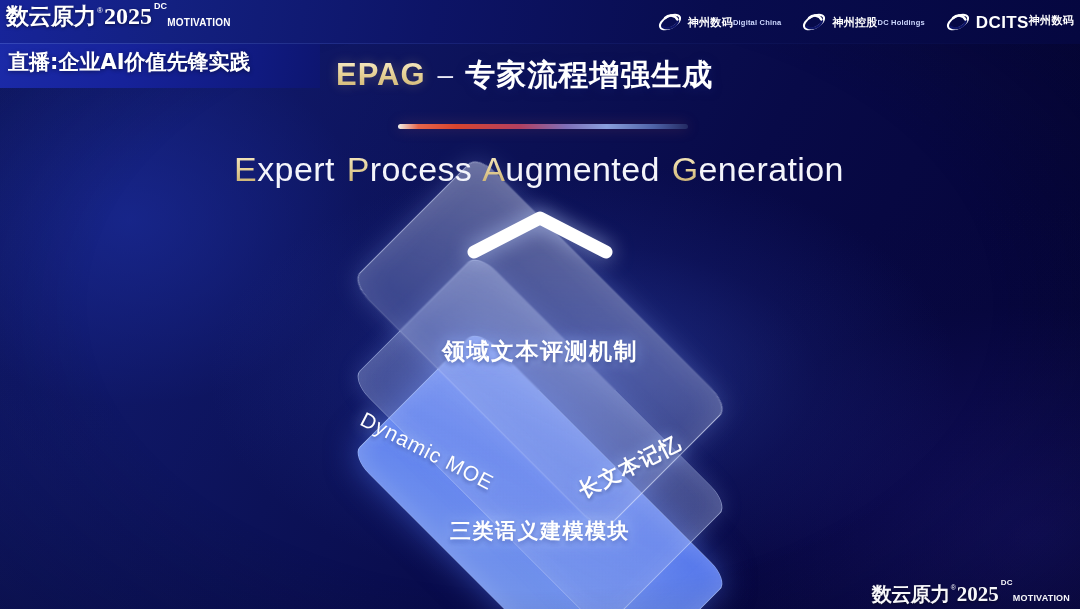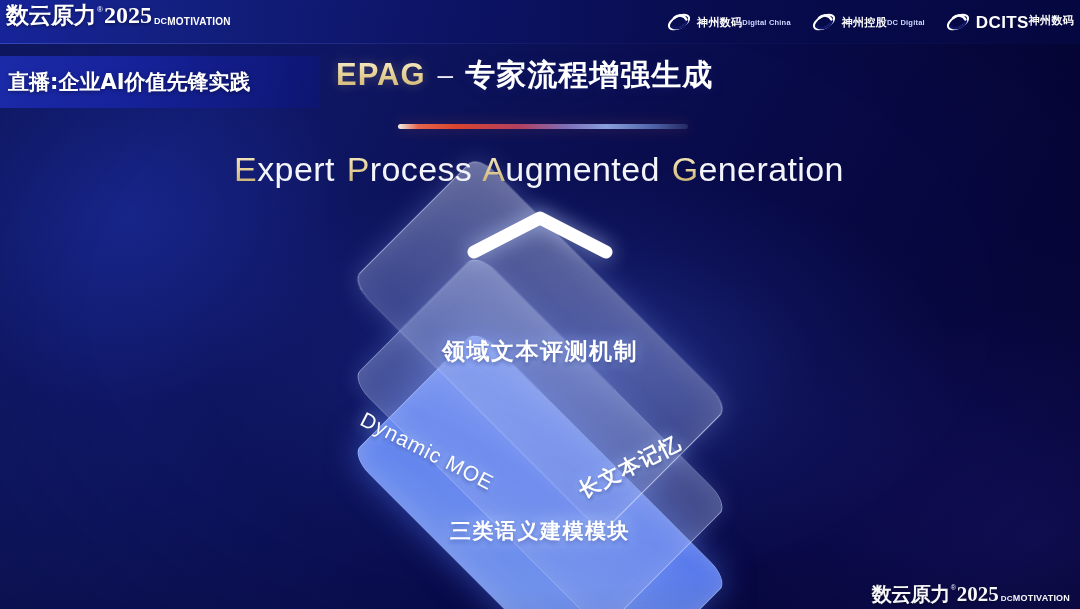--- a/index.html
+++ b/index.html
@@ -48,25 +48,25 @@
   .brand-year {
     font-size:24px; font-weight:700; letter-spacing:0px; line-height:26px;
     font-family:Liberation Serif, serif;
     text-shadow:0 1px 3px rgba(0,0,0,.5);
   }
   .brand-dc {
     display:flex; flex-direction:row; line-height:9px;
     padding-bottom:2px; margin-left:1px;
   }
   .brand-dc .l1{ font-size:9px; font-weight:700; letter-spacing:.2px; }
-  .brand-dc .l2{ font-size:10px; font-weight:700; letter-spacing:.2px; }
+  .brand-dc .l2{ font-size:10px; font-weight:700; letter-spacing:.2px;margin-top:16px; }
 
   
   #live-banner {
-    position:absolute; left:0; top:56px; width:320px; height:52px;
+    position:absolute; left:0; top:36px; width:320px; height:52px;
     background:linear-gradient(100deg,#1b2aa8 0%,#16229a 40%,#101a80 80%,#0d1570 100%);
     display:flex; align-items:center; z-index:38;
   }
   #live-banner-text {
     color:#ffffff; font-size:21px; font-weight:800; letter-spacing:0px;
     padding-left:8px; font-family:"DejaVu Sans",sans-serif;
     text-shadow:0 1px 4px rgba(0,0,0,.45);
     white-space:nowrap;
   }
 
@@ -260,21 +260,21 @@
     </div>
 
     <div class="partner">
       <svg class="swirl" viewBox="0 0 64 64">
         <ellipse cx="32" cy="32" rx="27" ry="14" fill="none" stroke="#ffffff" stroke-width="5" transform="rotate(-28 32 32)"></ellipse>
         <path d="M14 44 C26 52 46 46 52 30" fill="none" stroke="#0d1466" stroke-width="6" stroke-linecap="round"></path>
         <path d="M20 22 C30 12 46 16 50 26" fill="none" stroke="#ffffff" stroke-width="6" stroke-linecap="round"></path>
       </svg>
       <span class="partner-txt">
         <span class="partner-cn">神州控股</span>
-        <span class="partner-en">DC Digital</span>
+        <span class="partner-en">DC Holdings</span>
       </span>
     </div>
 
     <div class="partner">
       <svg class="swirl" viewBox="0 0 64 64">
         <ellipse cx="32" cy="32" rx="27" ry="14" fill="none" stroke="#ffffff" stroke-width="5" transform="rotate(-28 32 32)"></ellipse>
         <path d="M14 44 C26 52 46 46 52 30" fill="none" stroke="#0d1466" stroke-width="6" stroke-linecap="round"></path>
         <path d="M20 22 C30 12 46 16 50 26" fill="none" stroke="#ffffff" stroke-width="6" stroke-linecap="round"></path>
       </svg>
       <span class="partner-txt">

